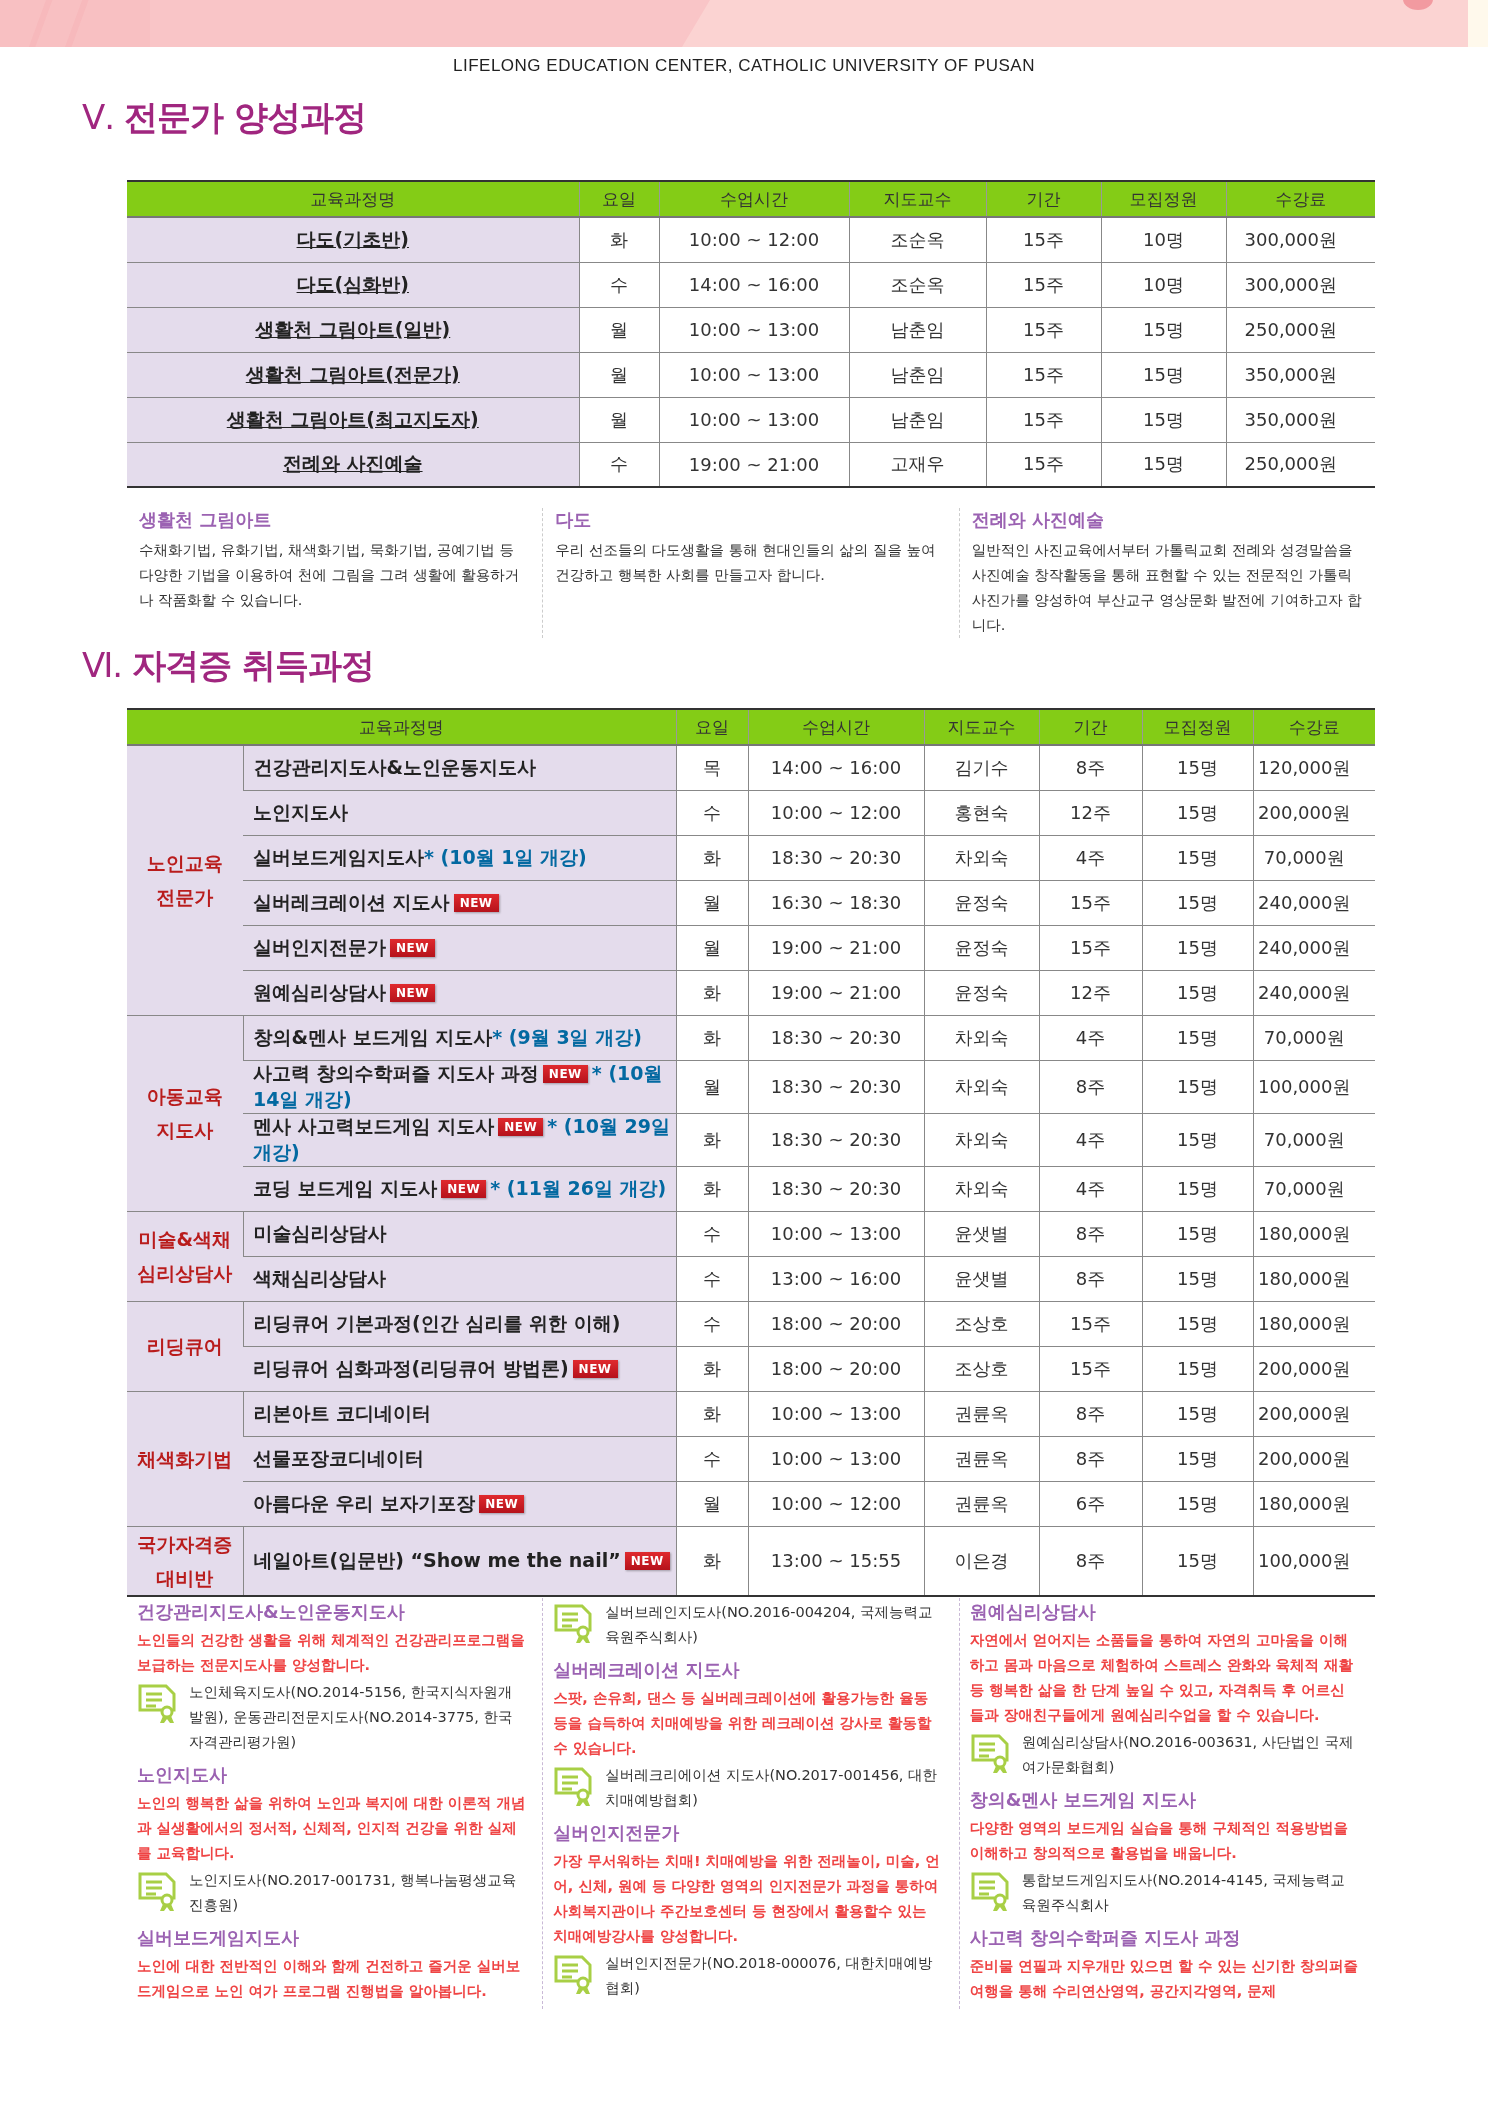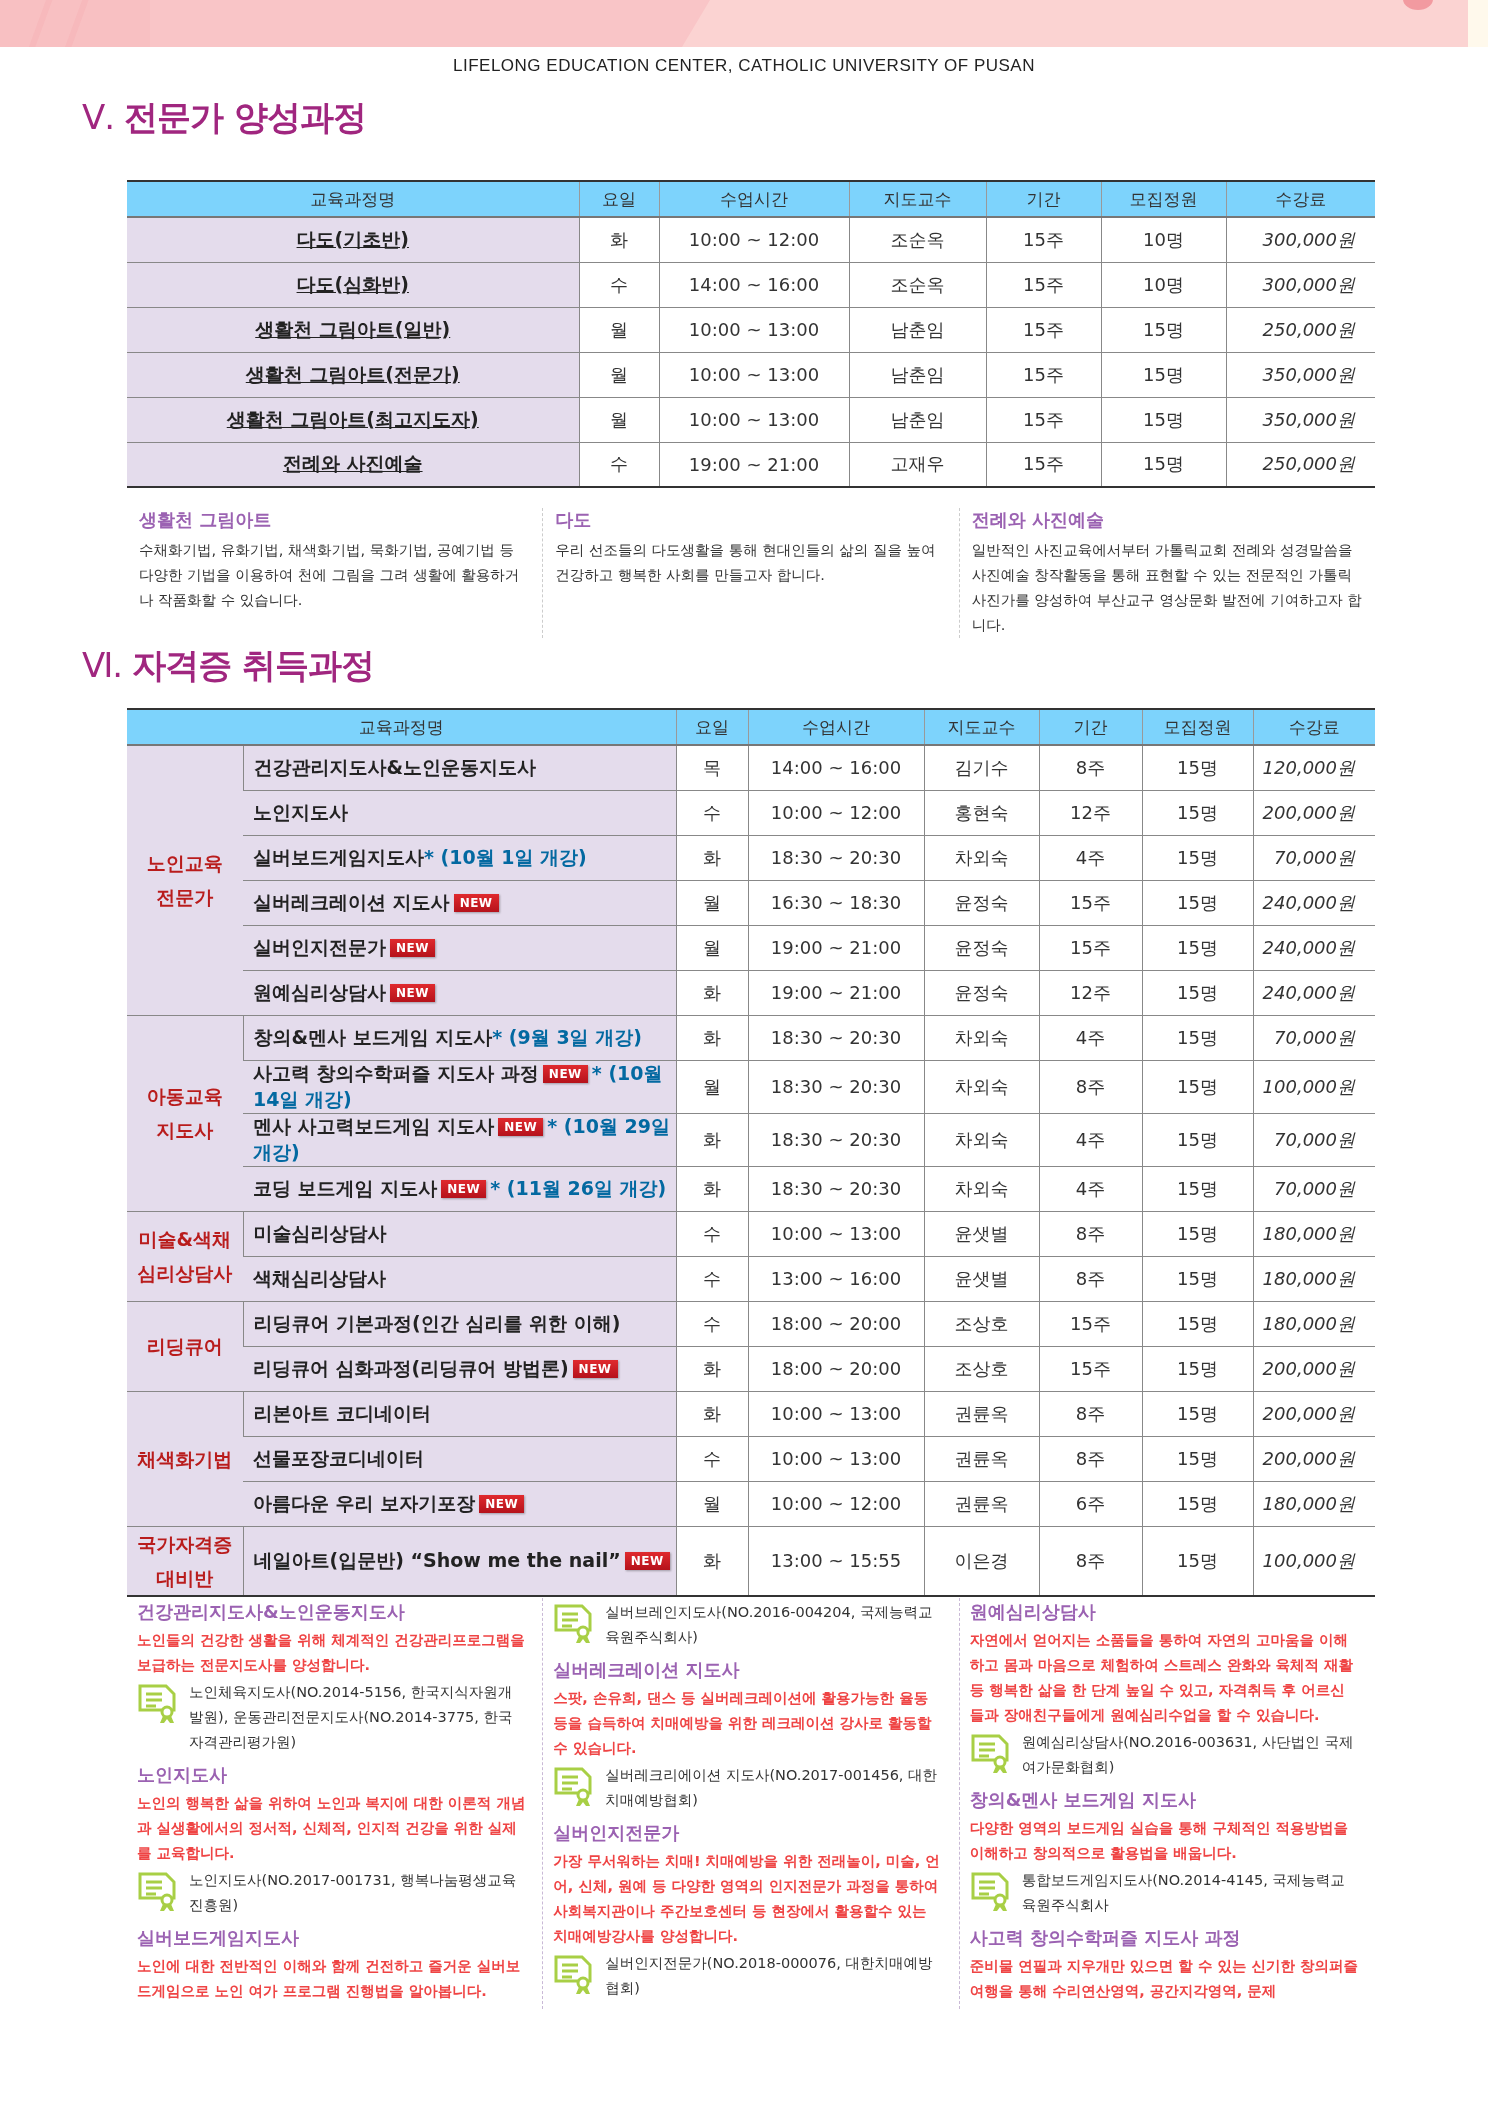--- a/index.html
+++ b/index.html
@@ -7,30 +7,30 @@
 .banner{position:absolute;left:0;top:0;width:1488px;height:47px;background:#fbd3d2;overflow:hidden;}
 .banner .b1{position:absolute;left:0;top:0;width:180px;height:47px;background:#f8c0c2;}
 .banner .b2{position:absolute;left:40px;top:-20px;width:40px;height:80px;border:6px solid #f7b4b8;transform:rotate(20deg);opacity:.6;}
 .banner .b3{position:absolute;left:150px;top:0;width:560px;height:47px;background:#f9c5c7;clip-path:polygon(0 0,100% 0,95% 100%,0 100%);}
 .banner .dot{position:absolute;left:1403px;top:-12px;width:30px;height:22px;border-radius:50%;background:#f29aa0;}
 .banner .fade{position:absolute;right:0;top:0;width:20px;height:47px;background:#fff9ec;}
 .header-title{position:absolute;top:56px;left:0;width:1488px;text-align:center;font-family:"Liberation Sans",sans-serif;font-size:17px;letter-spacing:0.5px;color:#222;}
 .sec-title{position:absolute;left:82px;font-family:"DejaVu Sans",sans-serif;font-weight:bold;font-size:34px;color:#a0267f;letter-spacing:-1px;}
 .sec-title .num{font-weight:normal;margin-right:10px;}
 table{border-collapse:collapse;position:absolute;left:127px;width:1248px;font-size:18px;}
-th{background:#7dd3fc;font-weight:normal;height:36px;border-left:1px solid #999;color:#333;font-size:17px;}
+th{background:#84cc16;font-weight:normal;height:36px;border-left:1px solid #999;color:#333;font-size:17px;}
 th:first-child{border-left:none;}
 thead tr{border-top:2px solid #333;border-bottom:2px solid #777;}
 td{height:45px;border-top:1px solid #888;border-left:1px solid #888;text-align:center;color:#333;}
 td:first-child{border-left:none;}
 tbody tr:last-child td{border-bottom:2px solid #333;}
 td.name{background:#e4dcec;font-weight:bold;font-size:19px;color:#222;text-decoration:underline;}
 td.cat{background:#e4dcec;font-weight:bold;font-size:19px;color:#b91c1c;line-height:34px;}
 td.cname{background:#e4dcec;font-weight:bold;font-size:19px;text-align:left;padding-left:10px;color:#222;}
-td.fee{text-align:right;padding-right:20px;font-style:italic;}
+td.fee{padding-right:20px;}
 .red{color:#0369a1;font-weight:bold;}
 .new{display:inline-block;background:linear-gradient(#e02a2e,#b5121b);color:#fff;font-size:12px;font-weight:bold;padding:2px 6px;margin:0 4px;vertical-align:middle;letter-spacing:.5px;box-shadow:1px 1px 2px rgba(0,0,0,.3);}
 .desc-row{position:absolute;top:508px;left:127px;width:1248px;display:flex;}
 .desc-col{flex:1;padding:0 12px;border-left:1px dashed #ccc;}
 .desc-col:first-child{border-left:none;padding-left:12px;}
 .desc-col h4{color:#9b62b2;font-size:18px;font-weight:bold;margin-bottom:6px;}
 .desc-col p{font-size:14.5px;line-height:25px;color:#333;}
 .bottom{position:absolute;top:1598px;left:127px;width:1248px;display:flex;}
 .bcol{flex:1;padding:0 16px 0 10px;border-left:1px dashed #c9b9d6;}
 .bcol:first-child{border-left:none;padding-left:10px;}

